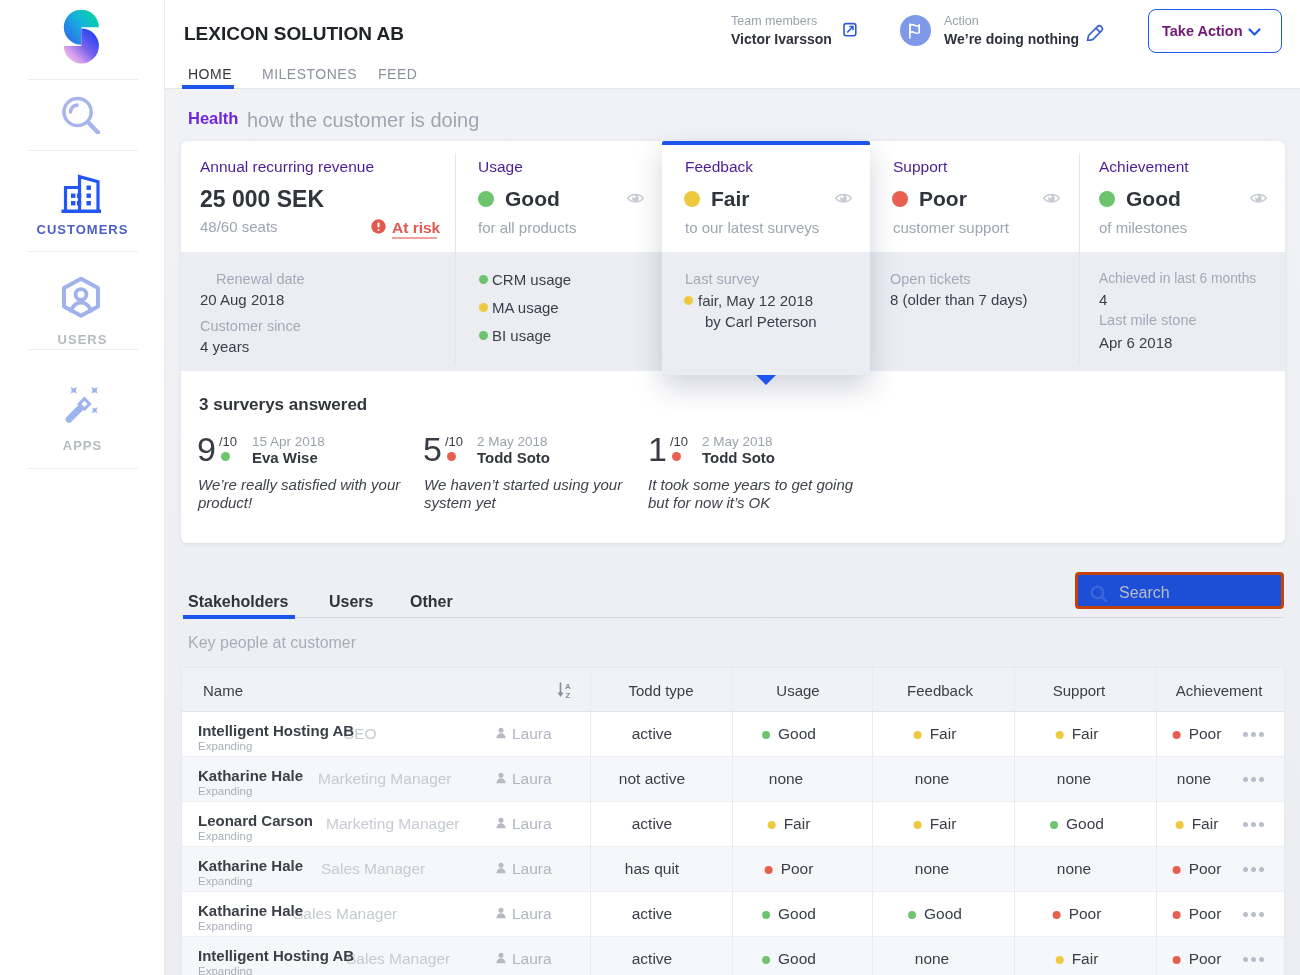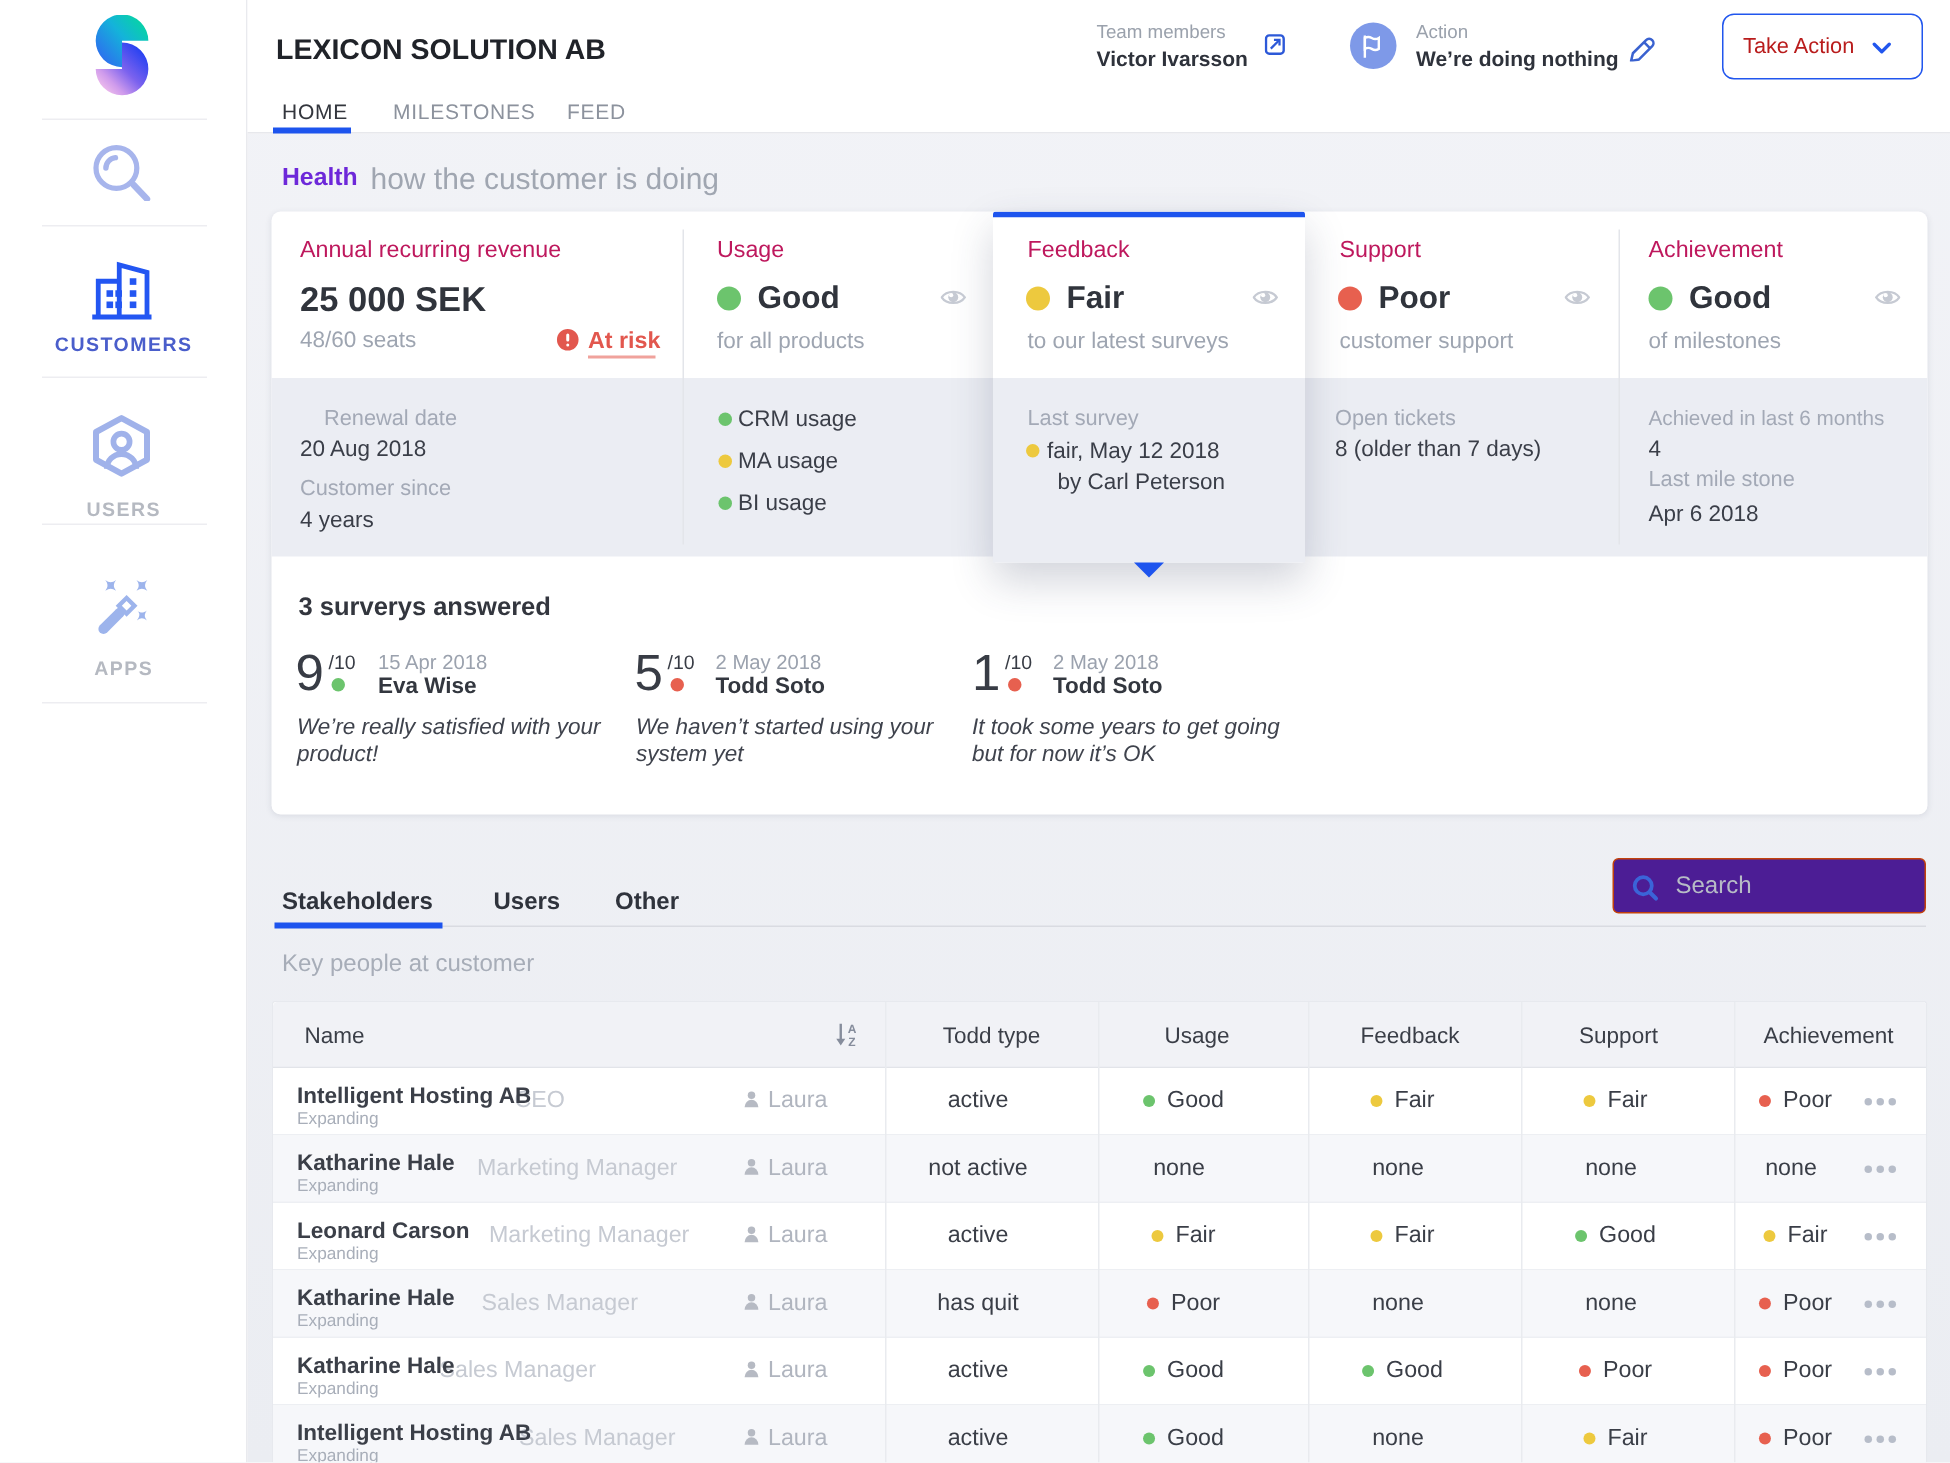--- a/index.html
+++ b/index.html
@@ -16,28 +16,28 @@
 
 #header{position:absolute;left:165px;top:0;width:1135px;height:89px;background:#fff;border-bottom:1px solid #e7e8ec}
 .toptab{position:absolute;top:66px;font-size:14px;letter-spacing:.5px;color:#8c929d}
 
 #card{position:absolute;left:181px;top:141px;width:1104px;height:402px;background:#fff;border-radius:6px;box-shadow:0 1px 4px rgba(40,50,80,.10)}
 #cardband{position:absolute;left:181px;top:252px;width:1104px;height:119px;background:#ebedf3}
 .vline{position:absolute;top:153px;width:1px;height:210px;background:#e3e5ea}
 #pop{position:absolute;left:662px;top:141px;width:208px;height:234px;background:#fff;border-top:4px solid #1d54ee;border-radius:2px;box-shadow:0 12px 28px rgba(50,60,90,.22)}
 #popband{position:absolute;left:0;top:107px;width:208px;height:123px;background:#ebedf3}
 #arrow{position:absolute;left:756px;top:375px;width:0;height:0;border-left:10px solid transparent;border-right:10px solid transparent;border-top:10px solid #1d54ee}
-.h1lab{position:absolute;font-size:15.5px;color:#be185d;margin-top:-2px}
+.h1lab{position:absolute;font-size:15.5px;color:#4c1d95;margin-top:-2px}
 .stat{position:absolute;font-size:21px;font-weight:bold;color:#30343c}
 .sub{position:absolute;font-size:15px;color:#9ea5b1}
 .blab{position:absolute;font-size:14.5px;color:#a3a9b6}
 .bval{position:absolute;font-size:15px;color:#3a3e48}
 
 .tab2{position:absolute;top:593px;font-size:16px;font-weight:bold;color:#2f333c}
-#search{position:absolute;left:1075px;top:572px;width:209px;height:37px;background:#4c1d95;border:1px solid #c2410c;border-radius:4px}
+#search{position:absolute;left:1075px;top:572px;width:209px;height:37px;background:#1d4ed8;border:3px solid #c2410c;border-radius:4px}
 #table{position:absolute;left:181px;top:667px;width:1104px;height:308px;background:#fff;border:1px solid #e7e9ee;border-bottom:none;border-radius:3px 3px 0 0;overflow:hidden}
 .row{position:absolute;width:1104px;height:45px;border-bottom:1px solid #edeff3;background:#fff}
 .ralt{background:#f6f7fa}
 .nm{position:absolute;left:16px;top:10px;font-size:15px;font-weight:bold;color:#3b3f48;z-index:2}
 .exp{position:absolute;left:16px;top:28px;font-size:11.5px;color:#a8aeb9;z-index:2}
 .ttl{position:absolute;top:13px;font-size:15.5px;color:#c6cad2;z-index:1}
 .laura{position:absolute;left:330px;top:13px;font-size:15.5px;color:#b0b5bf}
 .cell{position:absolute;top:13px;font-size:15.5px;color:#3a3e47;transform:translateX(-50%);white-space:nowrap}
 .dots3{position:absolute;left:1061px;top:20px;width:22px;height:5px}
 .sdot{display:inline-block;width:8px;height:8px;border-radius:50%;margin-right:8px}
@@ -146,21 +146,21 @@
     </g>
   </svg>
 </div>
 <div class="t" style="left:944px;top:14px;font-size:12.5px;color:#9aa1ac">Action</div>
 <div class="t" style="left:944px;top:31px;font-size:14px;font-weight:bold;color:#2e323b">We’re doing nothing</div>
 <svg class="abs" style="left:1086px;top:21px" width="19" height="20" viewBox="0 0 19 20">
   <path d="M2.6 14.5 L11.4 5.7 a2.9 2.9 0 0 1 4.1 4.1 L6.7 18.6 L1.4 19.7 Z" fill="none" stroke="#3a62d0" stroke-width="1.7" stroke-linejoin="round"></path>
   <line x1="10" y1="7.1" x2="14.1" y2="11.2" stroke="#3a62d0" stroke-width="1.7"></line>
 </svg>
 <div class="abs" style="left:1148px;top:9px;width:134px;height:44px;border:1px solid #2156ee;border-radius:8px;background:#fff">
-  <div style="position:absolute;left:13px;top:13px;font-size:14.5px;font-weight:normal;color:#b91c1c">Take Action</div>
+  <div style="position:absolute;left:13px;top:13px;font-size:14.5px;font-weight:bold;color:#701a75">Take Action</div>
   <svg style="position:absolute;left:99px;top:18px" width="13" height="9" viewBox="0 0 13 9">
       <path d="M1.5 1.5 L6.5 6.5 L11.5 1.5" fill="none" stroke="#2156ee" stroke-width="2.2" stroke-linecap="round" stroke-linejoin="round"></path>
     </svg>
 </div>
 
 <div class="t" style="left:188px;top:109px;font-size:16.5px;font-weight:bold;color:#6d28d9">Health</div>
 <div class="t" style="left:247px;top:109px;font-size:20px;color:#a0a6b1">how the customer is doing</div>
 <div id="card"></div>
 <div id="cardband"></div>
 <div class="vline" style="left:455px"></div>

